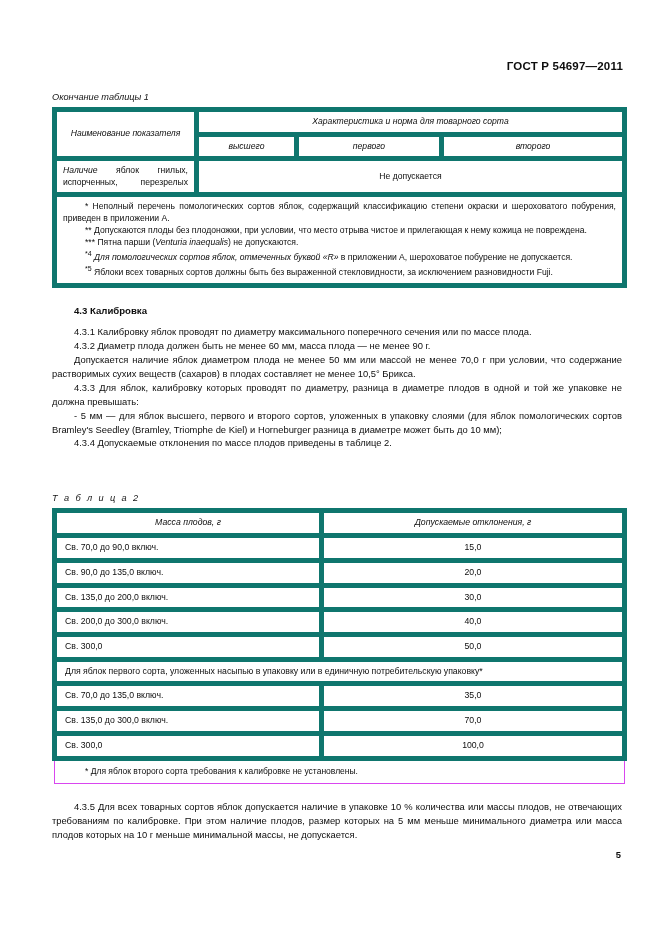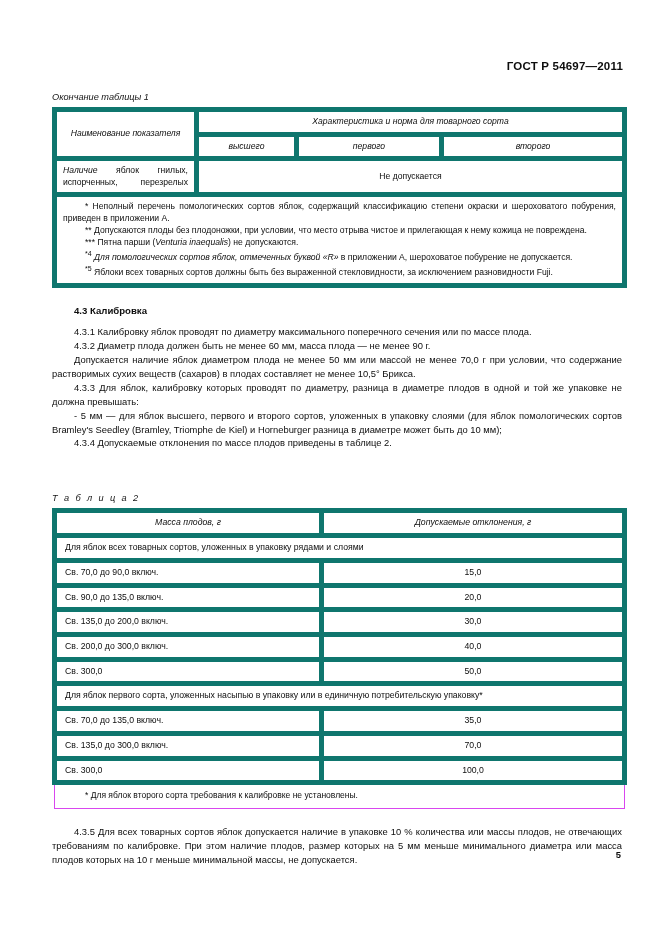--- a/index.html
+++ b/index.html
@@ -189,23 +189,20 @@
           <col style="width:267px">
           <col style="width:303px">
         </colgroup>
         <tbody>
           <tr>
             <td class="th-italic">Масса плодов, г</td>
             <td class="th-italic">Допускаемые отклонения, г</td>
           </tr>
 
           <tr>
-            <td colspan="2" class="grp">Для яблок всех товарных сортов, уложенных в упаковку рядами и слоями</td>
-          </tr>
-          <tr>
             <td class="cell-left">Св. 70,0 до 90,0 включ.</td>
             <td class="val">15,0</td>
           </tr>
           <tr>
             <td class="cell-left">Св. 90,0 до 135,0 включ.</td>
             <td class="val">20,0</td>
           </tr>
           <tr>
             <td class="cell-left">Св. 135,0 до 200,0 включ.</td>
             <td class="val">30,0</td>

